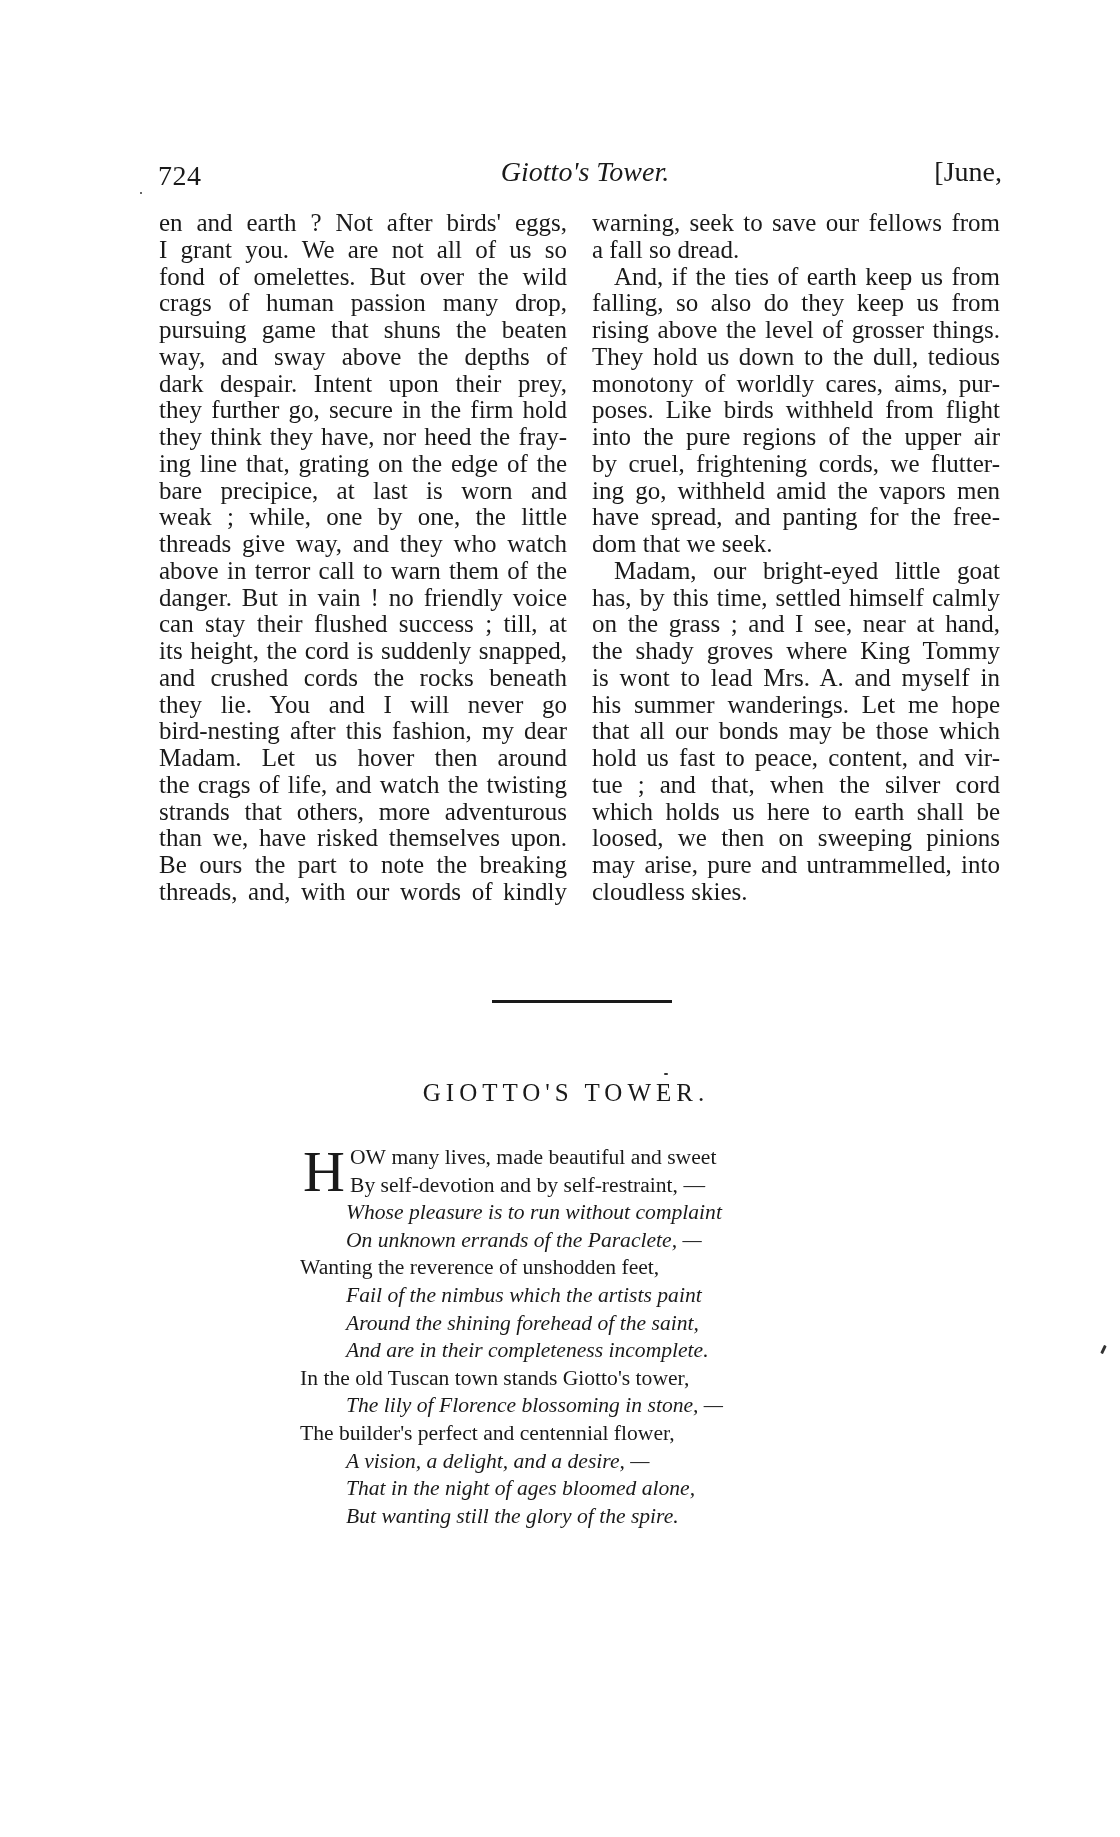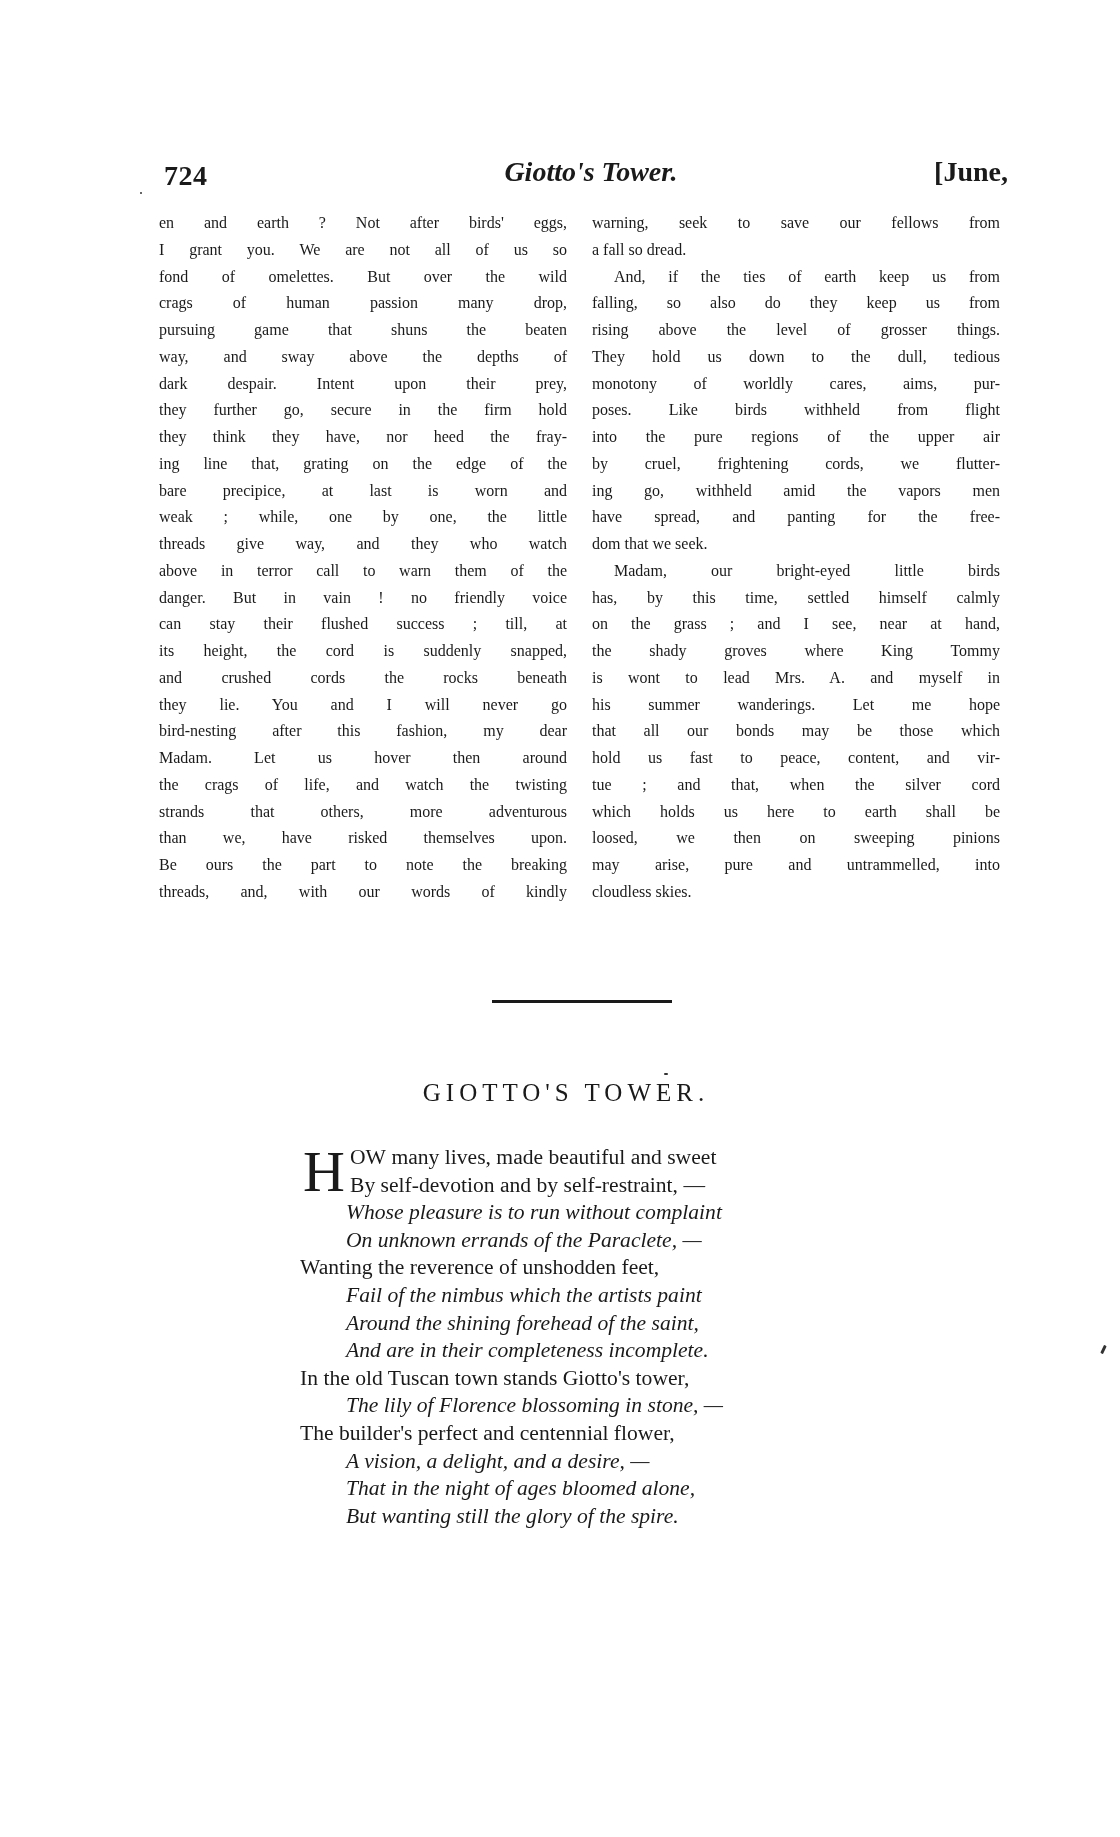--- a/index.html
+++ b/index.html
@@ -1,26 +1,26 @@
 <!DOCTYPE html>
 <html><head>
 <meta charset="utf-8">
 <style>
   html, body { margin: 0; padding: 0; background: #ffffff; }
   body { width: 1120px; height: 1837px; position: relative; overflow: hidden;
          font-family: "Liberation Serif", "DejaVu Serif", serif; color: #1a1a1a; }
   .page { position: absolute; left: 0; top: 0; width: 1120px; height: 1837px; }
 
-  .running-head { position: absolute; top: 156px; left: 164px; width: 844px; height: 40px; font-weight: bold; }
+  .running-head { position: absolute; top: 156px; left: 158px; width: 844px; height: 40px; }
   .folio { position: absolute; left: 0; top: 4px; font-size: 28px; letter-spacing: 0.5px; }
   .head-title { position: absolute; left: 0; right: 0; top: 0; text-align: center; font-style: italic;
                 font-size: 28px; padding-left: 10px; }
   .head-date { position: absolute; right: 0; top: 0; font-size: 28px; text-align: right; }
 
-  .column { position: absolute; top: 210px; width: 408px; font-size: 16px; line-height: 26.75px;
+  .column { position: absolute; top: 210px; width: 408px; font-size: 25px; line-height: 26.75px;
             text-align: justify; }
   .column.left { left: 159px; }
   .column.right { left: 592px; }
   .line { display: block; white-space: nowrap; text-align-last: justify; text-align: justify; height: 26.75px; }
   .line.last { text-align-last: left; }
   .line.indent { padding-left: 22px; }
 
   .rule { position: absolute; left: 492px; top: 1000px; width: 180px; height: 3px; background: #1a1a1a; }
 
   .poem-title { position: absolute; top: 1079px; left: 0; width: 1120px; text-align: center;
@@ -82,21 +82,21 @@
     <span class="line">falling, so also do they keep us from</span>
     <span class="line">rising above the level of grosser things.</span>
     <span class="line">They hold us down to the dull, tedious</span>
     <span class="line">monotony of worldly cares, aims, pur-</span>
     <span class="line">poses.  Like birds withheld from flight</span>
     <span class="line">into the pure regions of the upper air</span>
     <span class="line">by cruel, frightening cords, we flutter-</span>
     <span class="line">ing go, withheld amid the vapors men</span>
     <span class="line">have spread, and panting for the free-</span>
     <span class="line last">dom that we seek.</span>
-    <span class="line indent">Madam, our bright-eyed little birds</span>
+    <span class="line indent">Madam, our bright-eyed little goat</span>
     <span class="line">has, by this time, settled himself calmly</span>
     <span class="line">on the grass ; and I see, near at hand,</span>
     <span class="line">the shady groves where King Tommy</span>
     <span class="line">is wont to lead Mrs. A. and myself in</span>
     <span class="line">his summer wanderings.  Let me hope</span>
     <span class="line">that all our bonds may be those which</span>
     <span class="line">hold us fast to peace, content, and vir-</span>
     <span class="line">tue ; and that, when the silver cord</span>
     <span class="line">which holds us here to earth shall be</span>
     <span class="line">loosed, we then on sweeping pinions</span>

